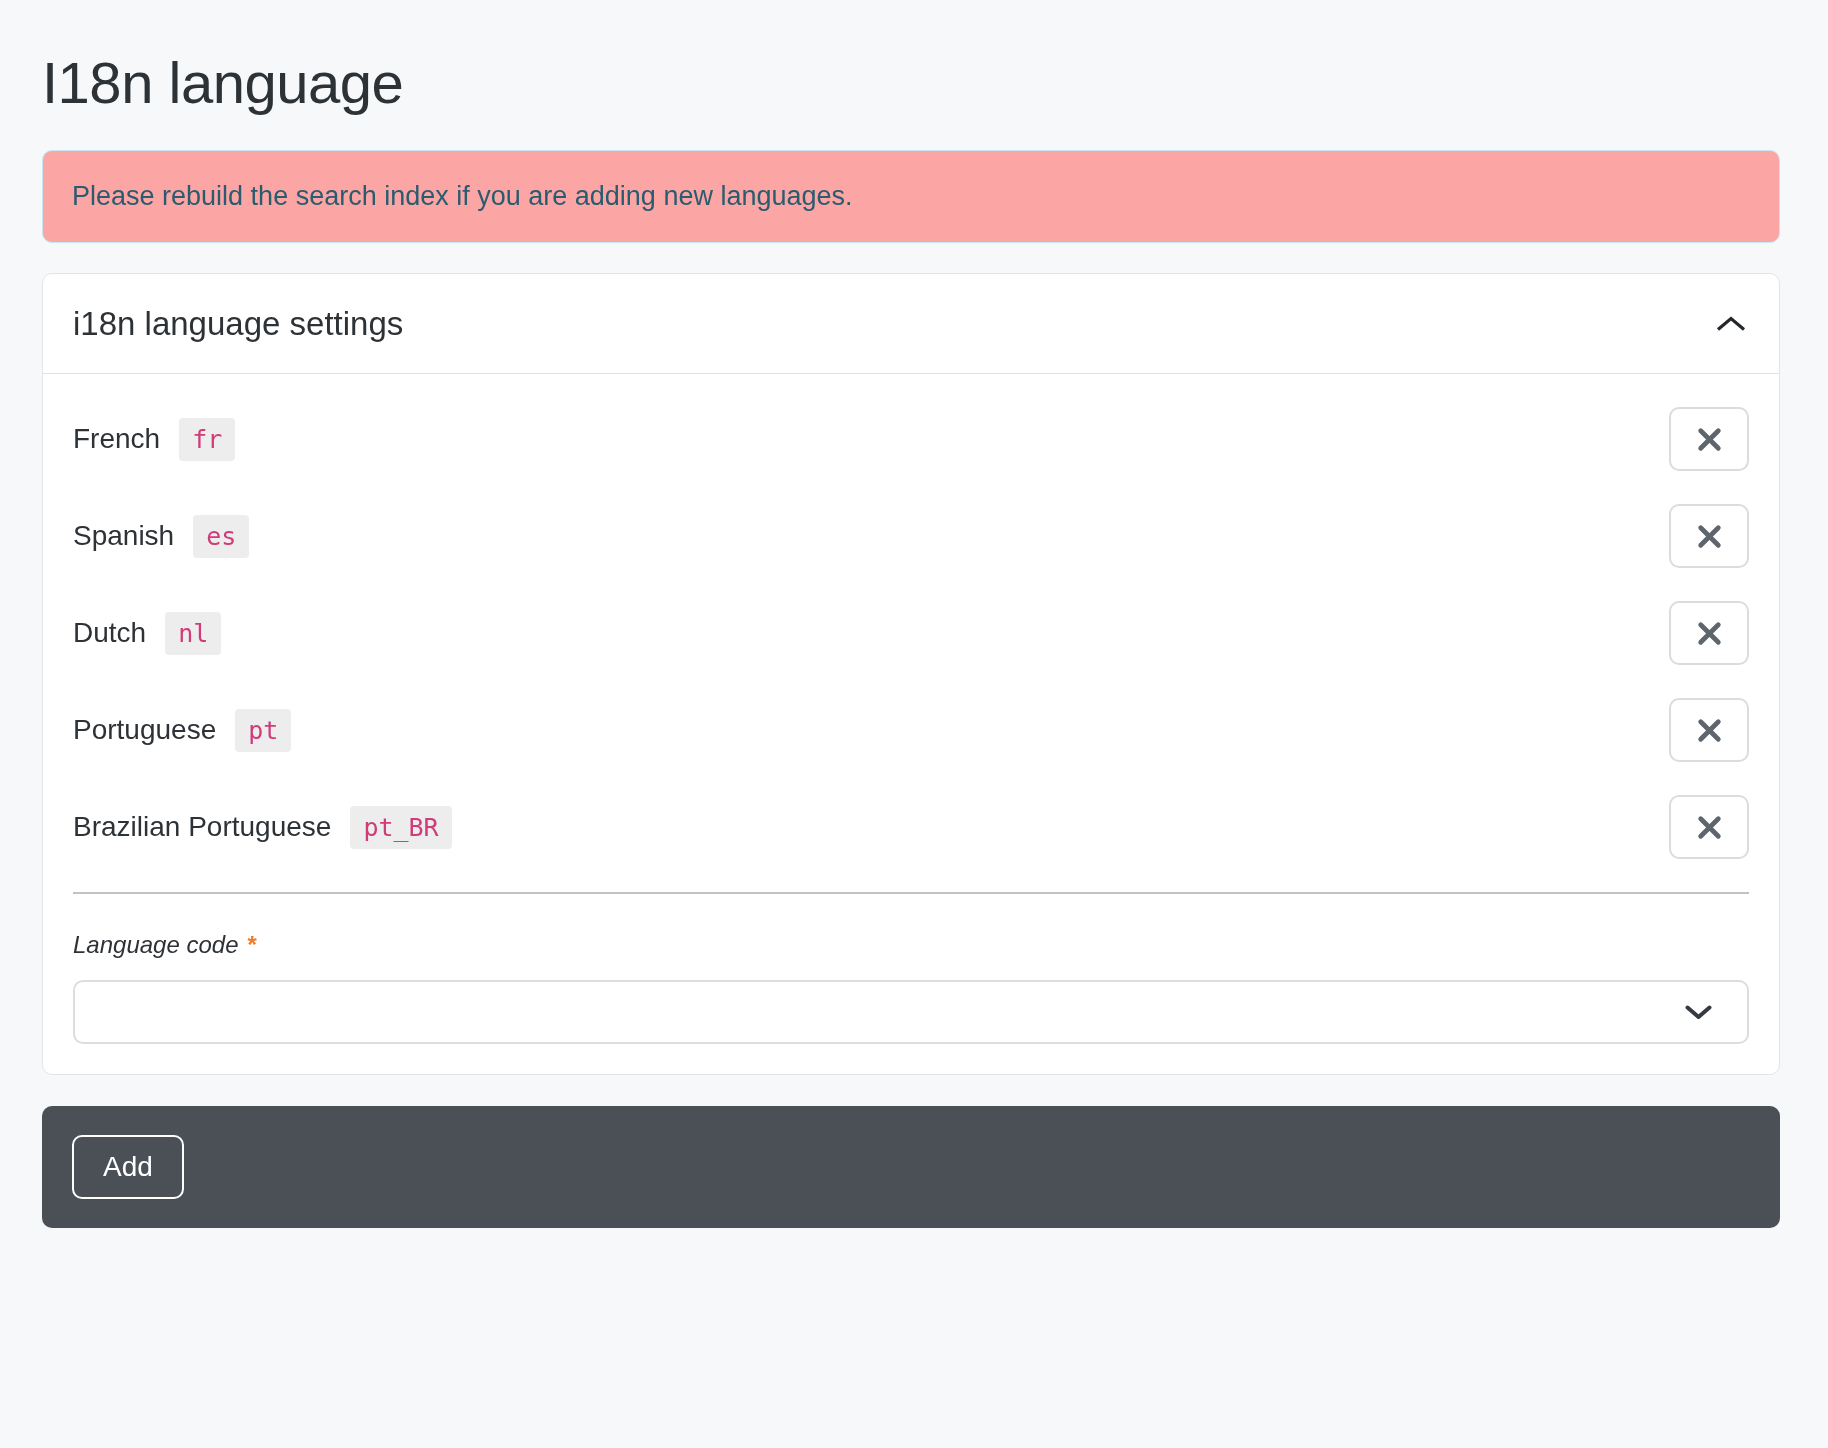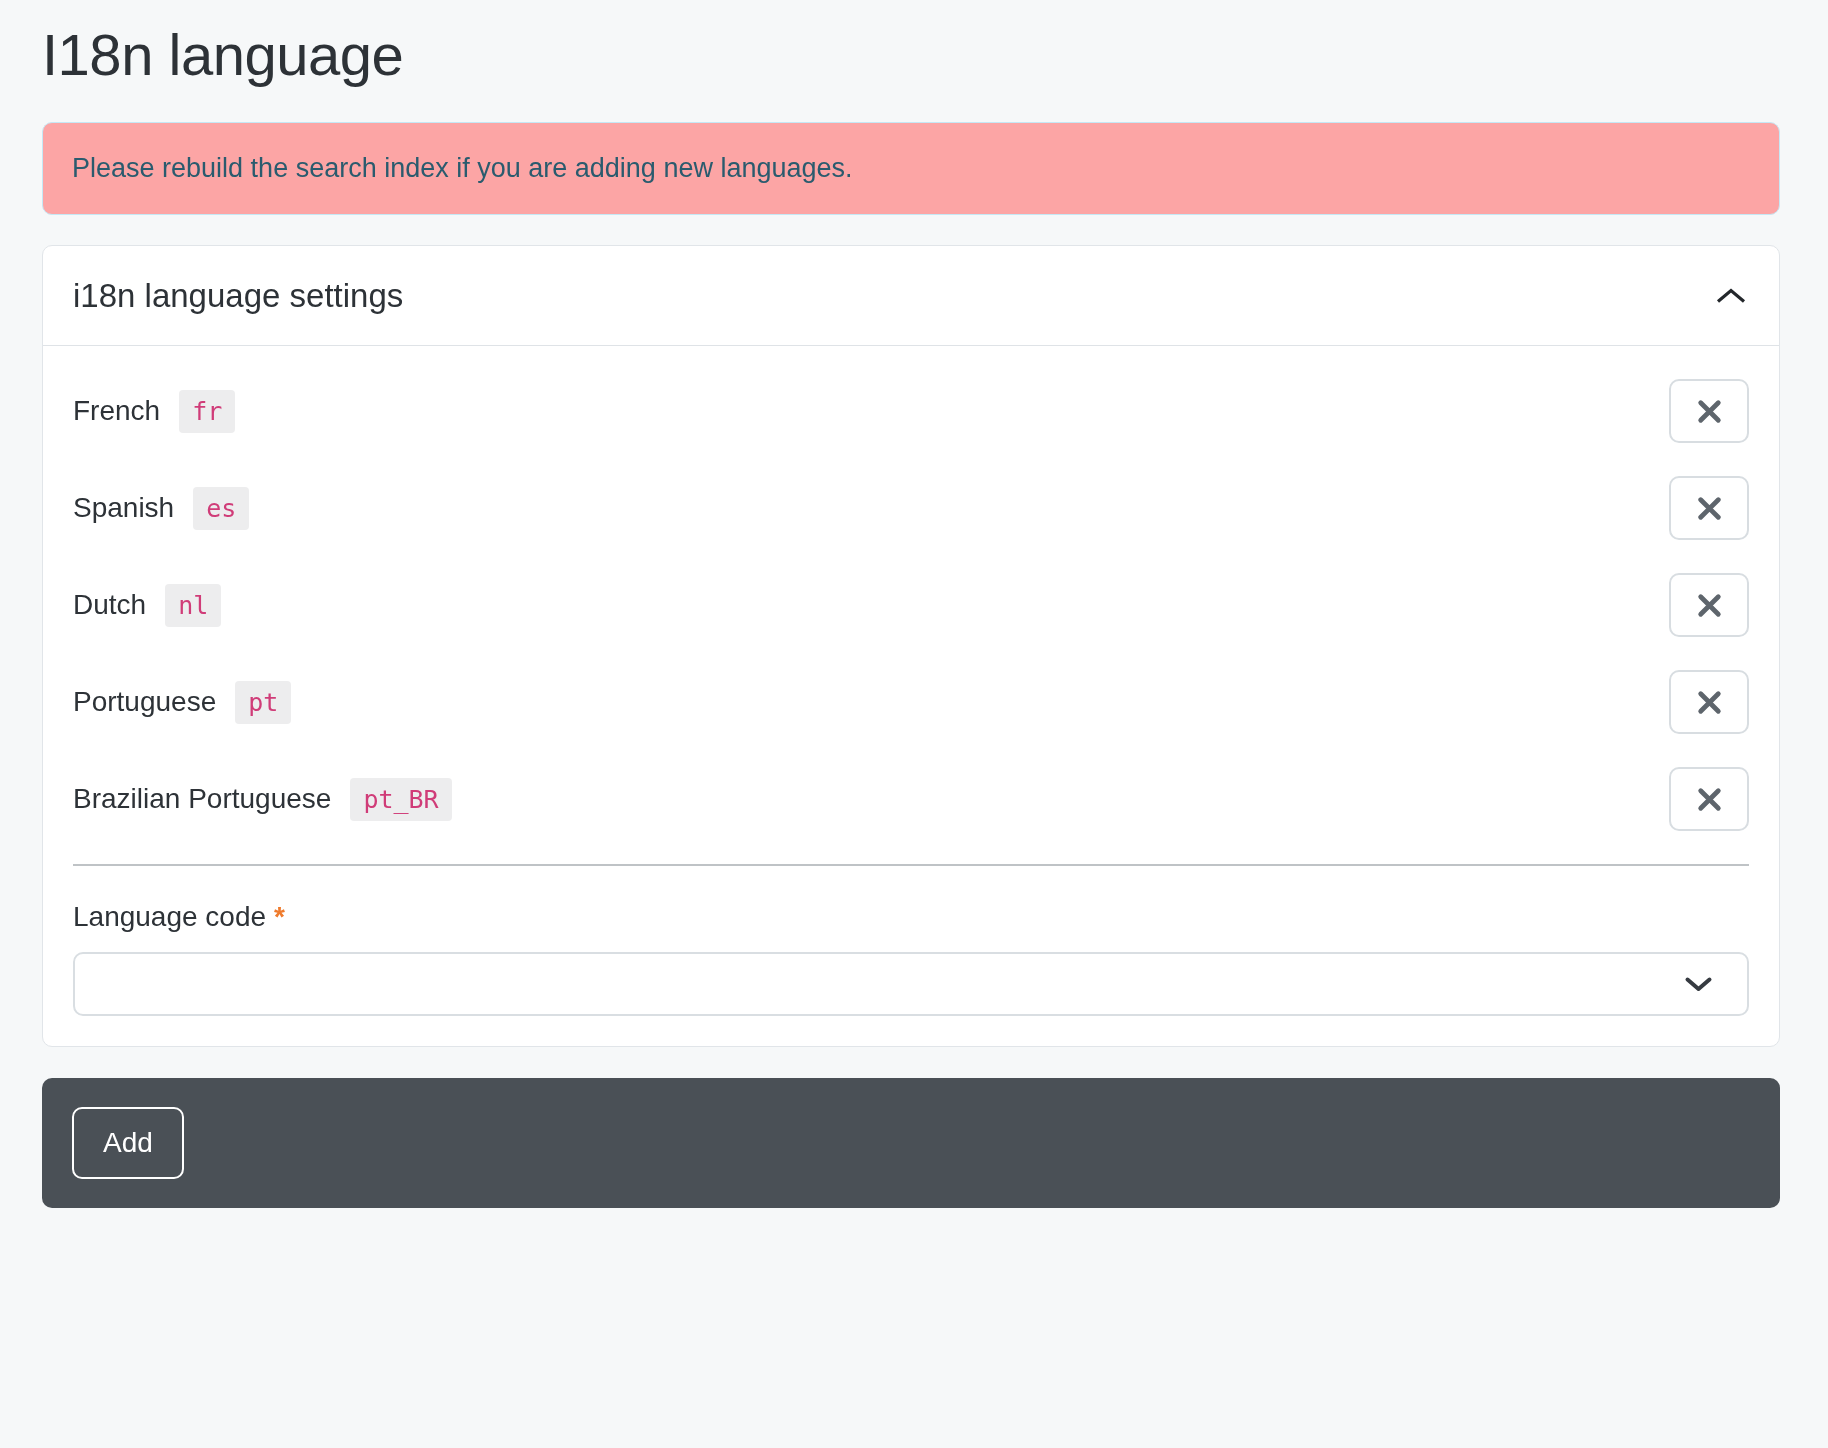--- a/index.html
+++ b/index.html
@@ -5,21 +5,21 @@
   * { box-sizing: border-box; }
   html, body { margin: 0; padding: 0; }
   body {
     width: 1828px;
     height: 1448px;
     background: #f6f8f9;
     font-family: "Liberation Sans", sans-serif;
     color: #2d3237;
     overflow: hidden;
   }
-  .container { padding: 0 48px 0 42px; }
+  .container { padding: 0 48px 0 42px; margin-top: 28px; }
 
   
   .page-title {
     margin: 0;
     padding-top: 20px;
     font-size: 58px;
     line-height: 1.2;
     font-weight: 400;
     color: #2d3237;
     letter-spacing: -0.5px;
@@ -121,23 +121,24 @@
   .divider {
     border: none;
     border-top: 2px solid #bfc3c6;
     margin: 0;
   }
 
   
   .form-label {
     display: block;
     margin-top: 34px;
-    font-size: 28px;
+    font-size: 24px;
     line-height: 34px;
     color: #2d3237;
+    font-style: italic;
   }
   .required-mark { color: #ef7b2d; font-weight: bold; margin-left: 8px; }
   .select-box {
     margin-top: 18px;
     height: 64px;
     width: 100%;
     background: #ffffff;
     border: 2px solid #d9dee2;
     border-radius: 10px;
     display: flex;
@@ -149,21 +150,21 @@
   }
 
   
   .footer-bar {
     margin-top: 31px;
     background: #4a5056;
     border-radius: 10px;
     padding: 29px 30px;
   }
   .add-btn {
-    height: 72px;
+    height: 64px;
     padding: 0 29px;
     font-size: 28px;
     color: #ffffff;
     background: transparent;
     border: 2px solid #ffffff;
     border-radius: 10px;
     cursor: pointer;
     font-family: "Liberation Sans", sans-serif;
   }
 </style>

